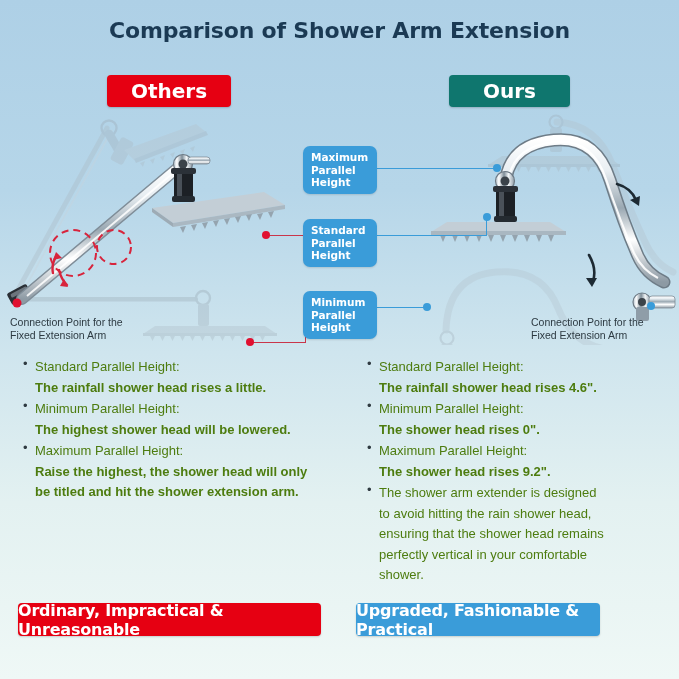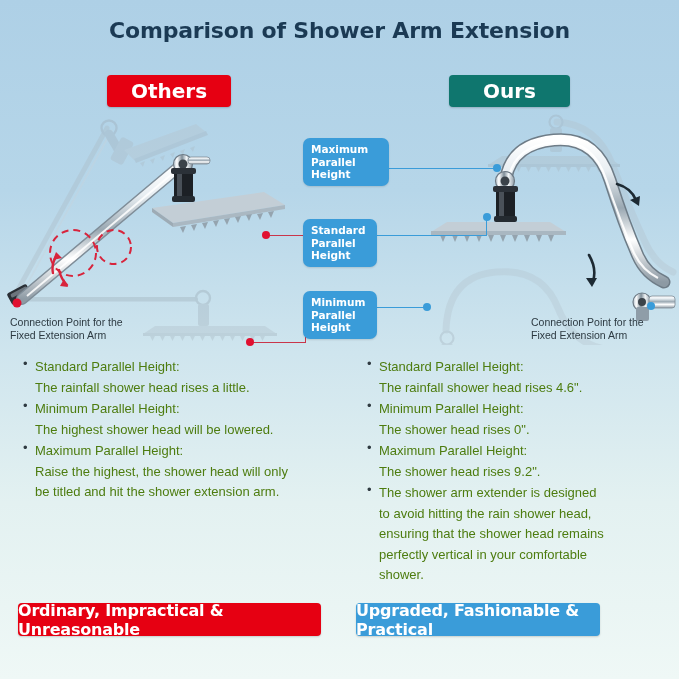--- a/index.html
+++ b/index.html
@@ -43,21 +43,21 @@
     border-radius:7px;
     color:#ffffff;
     font-size:10.5px; font-weight:bold;
     font-family:"DejaVu Sans", sans-serif;
     line-height:12.5px;
     padding:5px 7px 5px 8px;
     white-space:pre-line;
     box-shadow:0 1px 2px rgba(0,0,0,0.12);
     z-index:6;
   }
-  #callout-max { left:303px; top:138px; width:86px; }
+  #callout-max { left:303px; top:146px; width:74px; }
   #callout-std { left:303px; top:219px; width:74px; }
   #callout-min { left:303px; top:291px; width:74px; }
 
   
   .conn { position:absolute; z-index:5; }
   .conn.h-red  { height:1.4px; background:#c9354a; }
   .conn.v-red  { width:1.4px; background:#c9354a; }
   .conn.h-blue { height:1.4px; background:#3a9cd9; }
   .conn.v-blue { width:1.4px; background:#3a9cd9; }
   .dot { position:absolute; border-radius:50%; z-index:6; }
@@ -84,21 +84,21 @@
   }
   #bullets-left  { left:22px;  width:330px; }
   #bullets-right { left:366px; width:310px; }
   .bullets ul { list-style:none; }
   .bullets li { position:relative; padding-left:13px; margin-bottom:1px; }
   .bullets li::before {
     content:"•"; position:absolute; left:1px; top:-1px;
     font-size:13px; color:#2f3a41;
   }
   .b-head { line-height:20.5px; }
-  .b-body { line-height:20.5px; }
+  .b-body { line-height:20.5px;font-weight:bold; }
 
   
   .footer-banner {
     position:absolute; top:603px; height:33px;
     border-radius:4px;
     display:flex; align-items:center; justify-content:center;
     color:#ffffff; font-size:16px; font-weight:bold;
     font-family:"DejaVu Sans", sans-serif;
     letter-spacing:-0.2px;
     box-shadow:0 1px 2px rgba(0,0,0,0.16);

